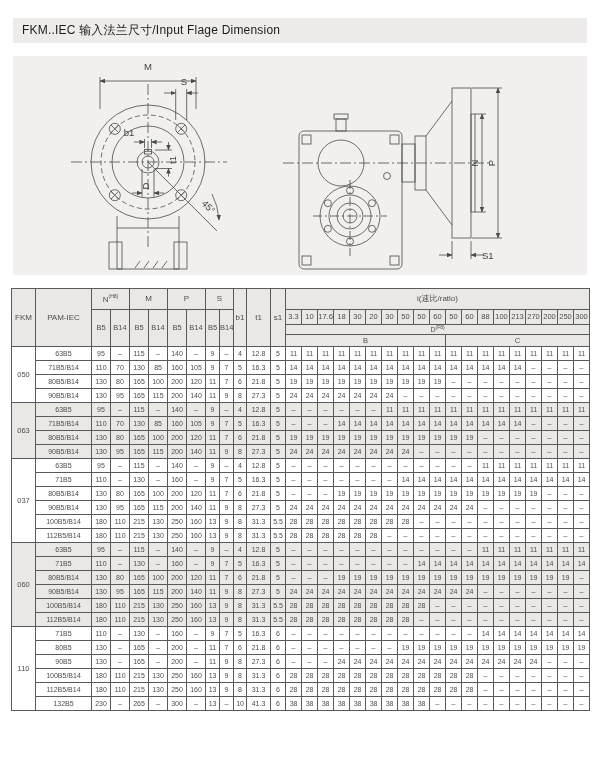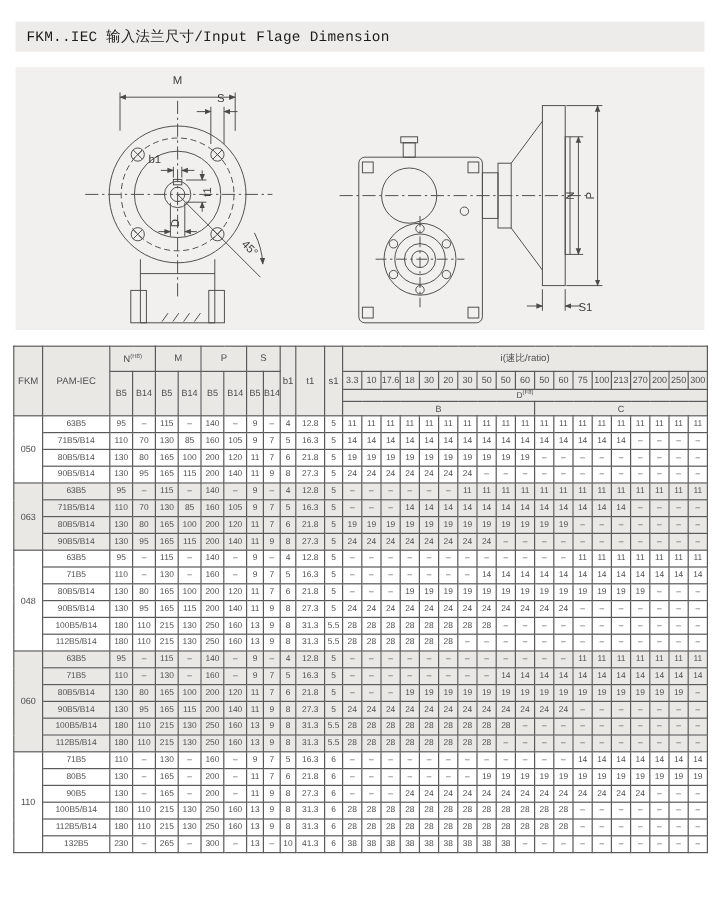--- a/index.html
+++ b/index.html
@@ -4,21 +4,21 @@
 <style>
   * { margin:0; padding:0; box-sizing:border-box; }
   html,body { background:#ffffff; }
   body {
     width:600px; height:768px; position:relative; overflow:hidden;
     font-family:"Liberation Sans", sans-serif;
   }
   .titlebar {
     position:absolute; left:13px; top:18px; width:574px; height:25px;
     background:#edecea; display:flex; align-items:center; padding-left:9px;
-    font-size:12px; color:#1c1c1c; letter-spacing:0.2px;font-family:Liberation Mono, monospace;
+    font-size:12px; color:#1c1c1c; letter-spacing:0.2px;
   }
   .panel {
     position:absolute; left:13px; top:56px; width:574px; height:219px;
     background:#f1f0ee;
   }
   table#dim-table {
     position:absolute; left:11px; top:288px; width:578px;
     border-collapse:collapse; table-layout:fixed;
     border:1.5px solid #4a4a4a;
   }
@@ -219,21 +219,21 @@
         <th>17.6</th>
         <th>18</th>
         <th>30</th>
         <th>20</th>
         <th>30</th>
         <th>50</th>
         <th>50</th>
         <th>60</th>
         <th>50</th>
         <th>60</th>
-        <th>75</th>
+        <th>88</th>
         <th>100</th>
         <th>213</th>
         <th>270</th>
         <th>200</th>
         <th>250</th>
         <th>300</th>
       </tr>
       <tr class="drow">
         <th colspan="19">D<sup>(F8)</sup></th>
       </tr>
@@ -503,21 +503,21 @@
         <td>–</td>
         <td>–</td>
         <td>–</td>
         <td>–</td>
         <td>–</td>
         <td>–</td>
         <td>–</td>
         <td>–</td>
       </tr>
       <tr class="secstart">
-        <td rowspan="6" class="fkm">048</td>
+        <td rowspan="6" class="fkm">037</td>
         <td>63B5</td>
         <td>95</td>
         <td>–</td>
         <td>115</td>
         <td>–</td>
         <td>140</td>
         <td>–</td>
         <td>9</td>
         <td>–</td>
         <td>4</td>

